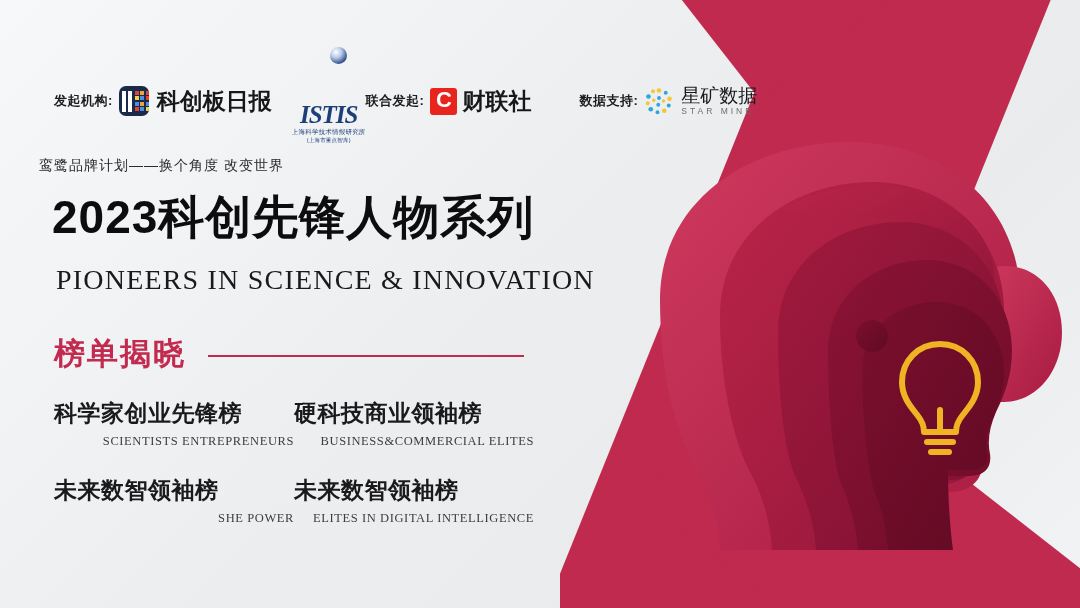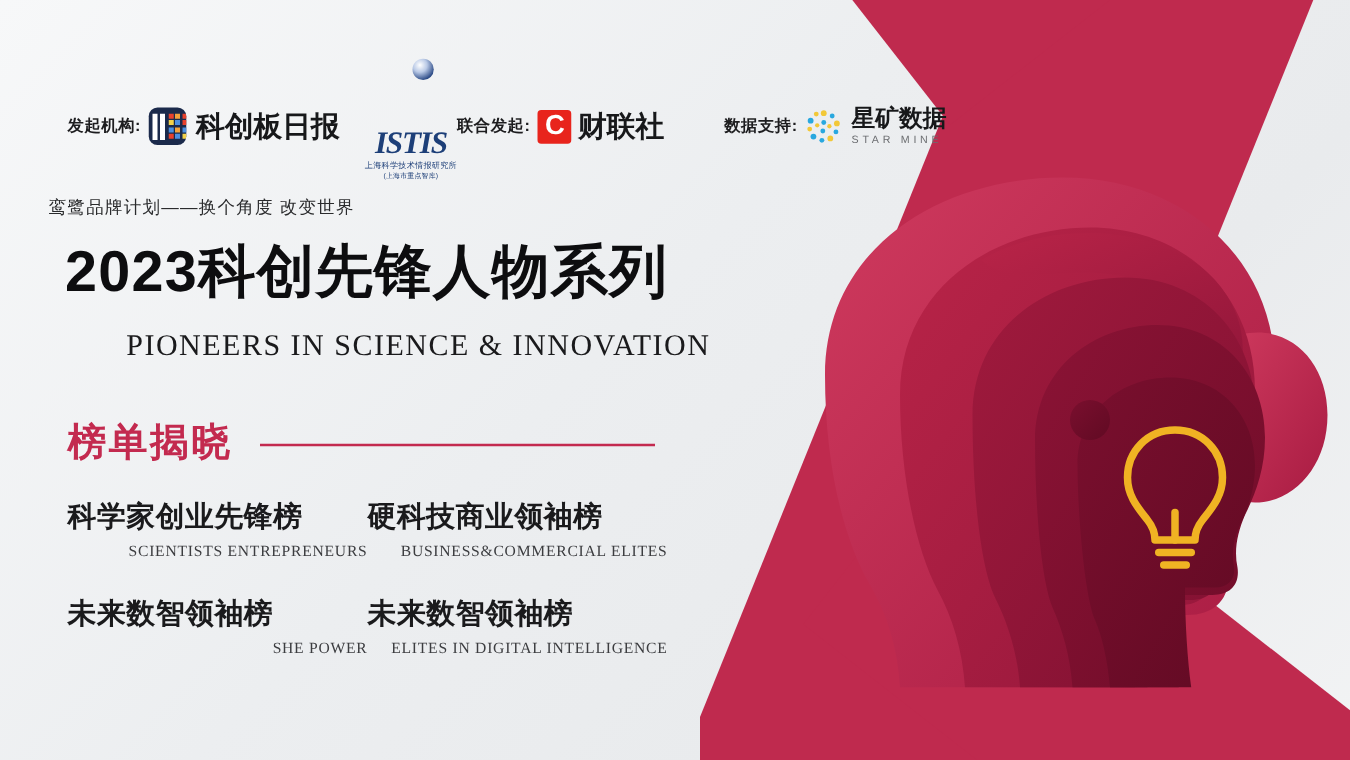--- a/index.html
+++ b/index.html
@@ -97,39 +97,38 @@
     width:27px; height:27px; background:#e8241c; border-radius:3px;
     margin:0 5px 0 6px; display:flex; align-items:center; justify-content:center;
     color:#fff; font-family:"Liberation Sans",sans-serif;
     font-weight:bold; font-size:22px; line-height:1; padding-bottom:2px;
   }
   .cls-text { font-size:23px; font-weight:bold; color:#17181a; white-space:nowrap; }
   
   .sm-group { margin-left:48px; display:flex; align-items:center; }
   .sm-mark { width:30px; height:30px; margin:0 7px 0 6px; }
   .sm-text { line-height:1; }
-  .sm-cn { font-size:19px; font-weight:bold; color:#17181a; white-space:nowrap;margin-top:20px; }
+  .sm-cn { font-size:19px; font-weight:normal; color:#17181a; white-space:nowrap;margin-top:20px; }
   .sm-en { font-size:8.5px; color:#6b6d70; letter-spacing:3px; margin-top:2px; white-space:nowrap; }
 
   
   .kicker {
     position:absolute; left:39px; top:157px;
     font-size:14px; color:#2a2b2d; letter-spacing:1px; white-space:nowrap;
   }
   .title-cn {
     position:absolute; left:52px; top:193px;
     font-size:46px; font-weight:bold; color:#0d0d0f;
     letter-spacing:1px; line-height:1.05; white-space:nowrap;
   }
   .title-en {
     position:absolute; left:56px; top:264px;
     font-family:"Liberation Serif", serif;
-    font-size:24px; color:#1a1a1c; letter-spacing:1.2px;
+    font-size:28px; color:#1a1a1c; letter-spacing:1.2px;
     white-space:nowrap;
-    margin-left:45px;
   }
 
   
   .reveal-row {
     position:absolute; left:54px; top:333px;
     display:flex; align-items:center; width:470px;
   }
   .reveal-title {
     font-size:31px; font-weight:bold; color:#c32a4f;
     letter-spacing:2px; white-space:nowrap;

